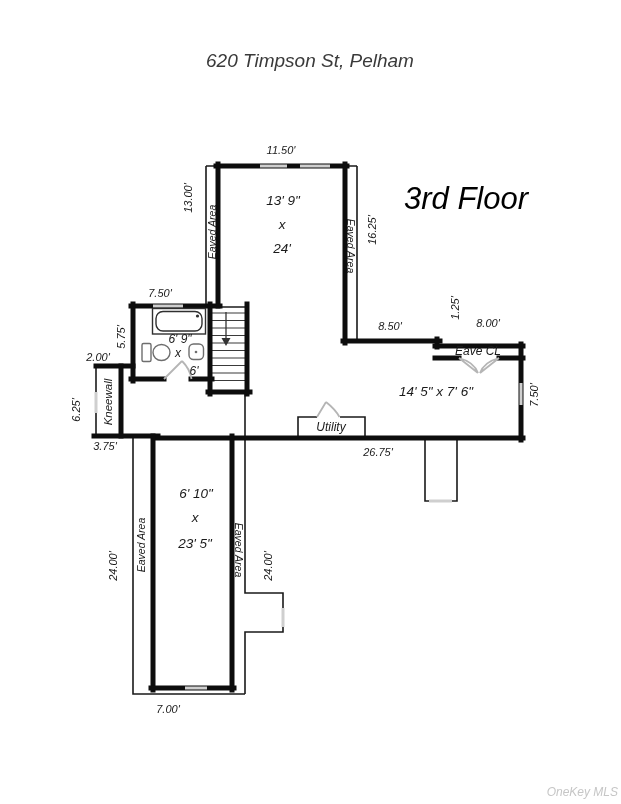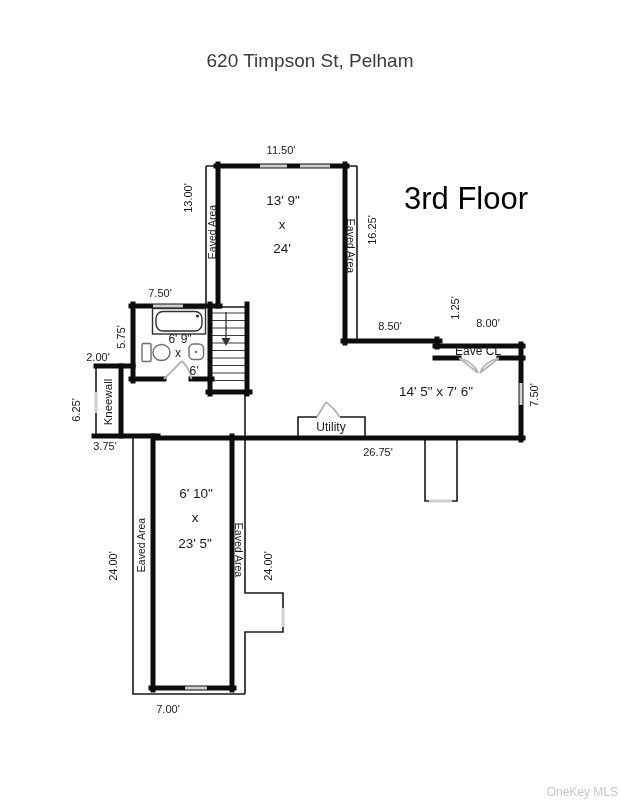--- a/index.html
+++ b/index.html
@@ -1,17 +1,17 @@
 <!DOCTYPE html>
 <html><head>
 <meta charset="utf-8">
 <style>
   html,body{margin:0;padding:0;background:#fff;}
   #page{position:relative;width:621px;height:804px;background:#ffffff;overflow:hidden;
-        font-family:"Liberation Sans",sans-serif;}
+        font-family:"Liberation Sans",sans-serif;font-style:italic;}
   svg text{font-family:"Liberation Sans",sans-serif;}
   .title-text{font-size:19px;fill:#3a3a3a;}
   .floor-text{font-size:31px;fill:#000000;}
   .dim{font-size:11px;fill:#1a1a1a;}
   .room{font-size:13.5px;fill:#1a1a1a;}
   .area-label{font-size:10.5px;fill:#1a1a1a;}
   .small-room{font-size:12px;fill:#1a1a1a;}
   .wm{font-size:12px;fill:#c6c6c6;}
   .wall{stroke:#0d0d0d;stroke-width:5;fill:none;stroke-linecap:square;}
   .thin{stroke:#1a1a1a;stroke-width:1.6;fill:none;}

